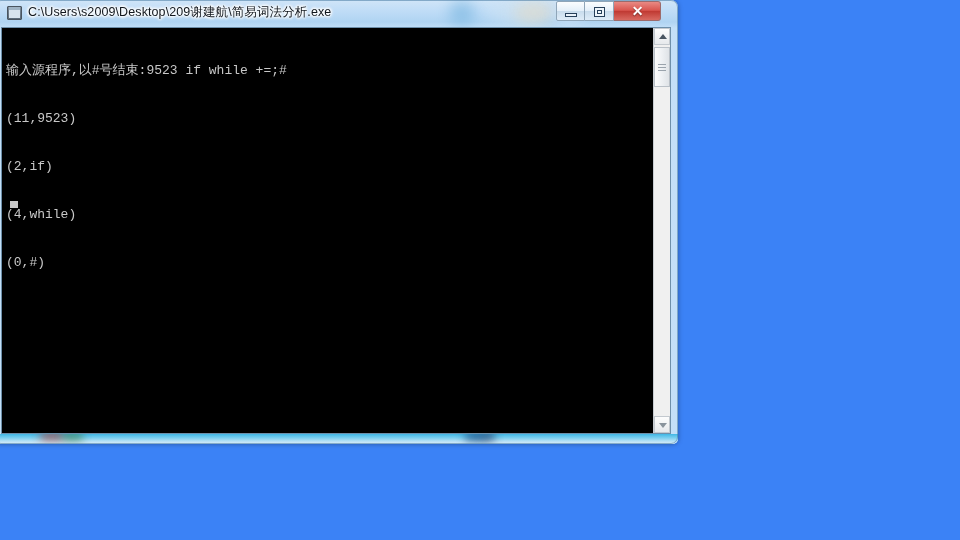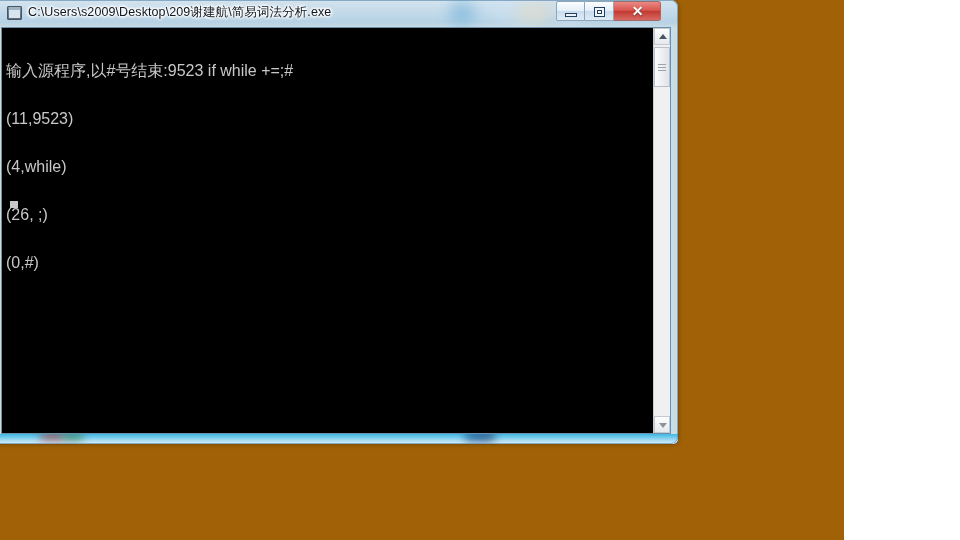--- a/index.html
+++ b/index.html
@@ -11,22 +11,22 @@
     overflow: hidden;
   }
   body {
     font-family: "Liberation Sans", sans-serif;
   }
 
   
   #desktop {
     position: absolute;
     left: 0; top: 0;
-    width: 844px; height: 540px;
-    background: #a16207;
+    width: 960px; height: 540px;
+    background: #3b82f6;
   }
 
   
   #console-window {
     position: absolute;
     left: -6px;
     top: 0px;
     width: 684px;
     height: 444px;
     box-sizing: border-box;
@@ -165,22 +165,22 @@
     height: 407px;
     box-sizing: border-box;
     border: 1px solid #6d8faa;
     background: #000000;
     display: flex;
   }
   #console-text {
     flex: 1 1 auto;
     background: #000000;
     color: #c8c8c8;
-    font-family: Liberation Sans, sans-serif;
-    font-size: 16px;
+    font-family: Liberation Mono, monospace;
+    font-size: 13px;
     line-height: 16px;
     padding: 3px 0 0 4px;
     white-space: pre;
     overflow: hidden;
     position: relative;
   }
   .console-line { height: 16px; }
   #caret {
     position: absolute;
     left: 8px;
@@ -303,22 +303,22 @@
           <span class="glyph-close">✕</span>
         </div>
       </div>
     </div>
 
     <div id="client-area">
 
       <div id="console-text">
         <div class="console-line">输入源程序,以#号结束:9523 if while +=;#</div>
         <div class="console-line">(11,9523)</div>
+        <div class="console-line">(2,if)</div>
         <div class="console-line">(4,while)</div>
-        <div class="console-line">(26, ;)</div>
         <div class="console-line">(0,#)</div>
         
         
         <div id="caret"></div>
       </div>
 
       <div id="console-scrollbar">
         <div class="sb-btn" id="sb-up">
           <span class="arrow"></span>
         </div>

